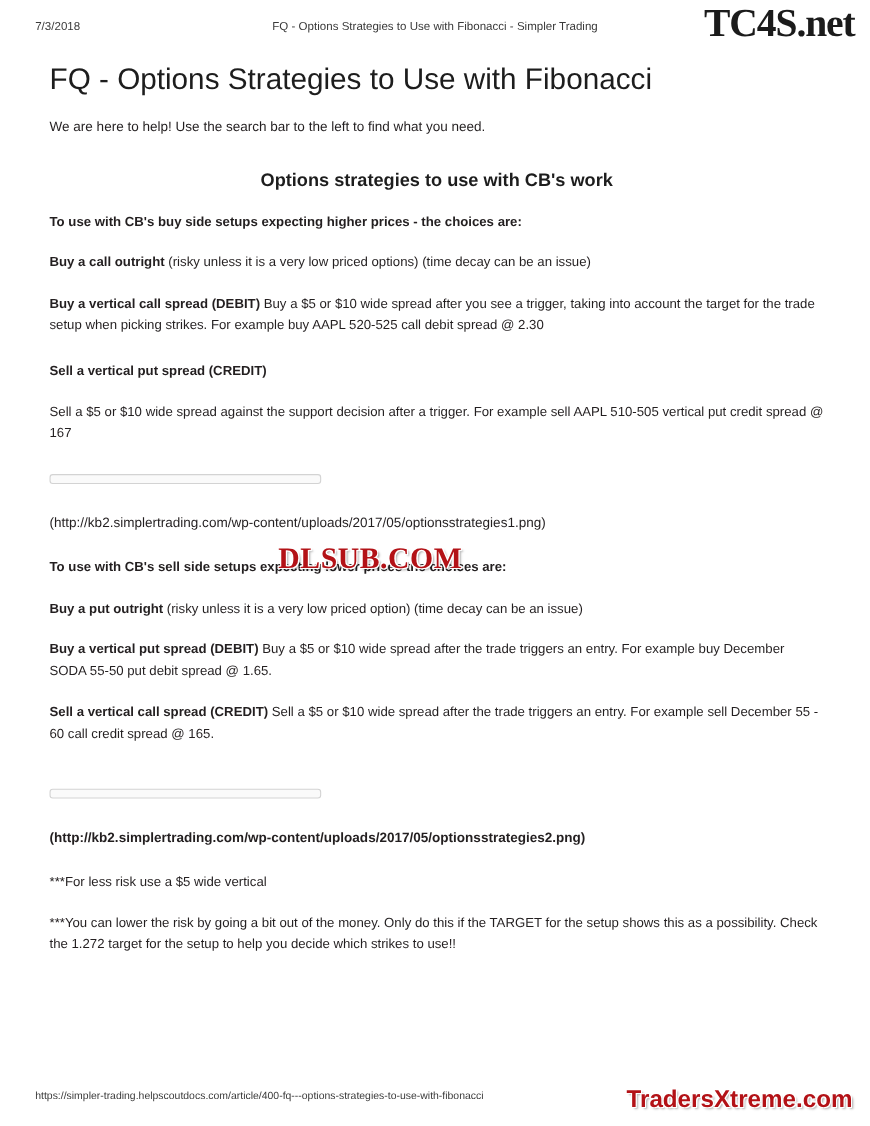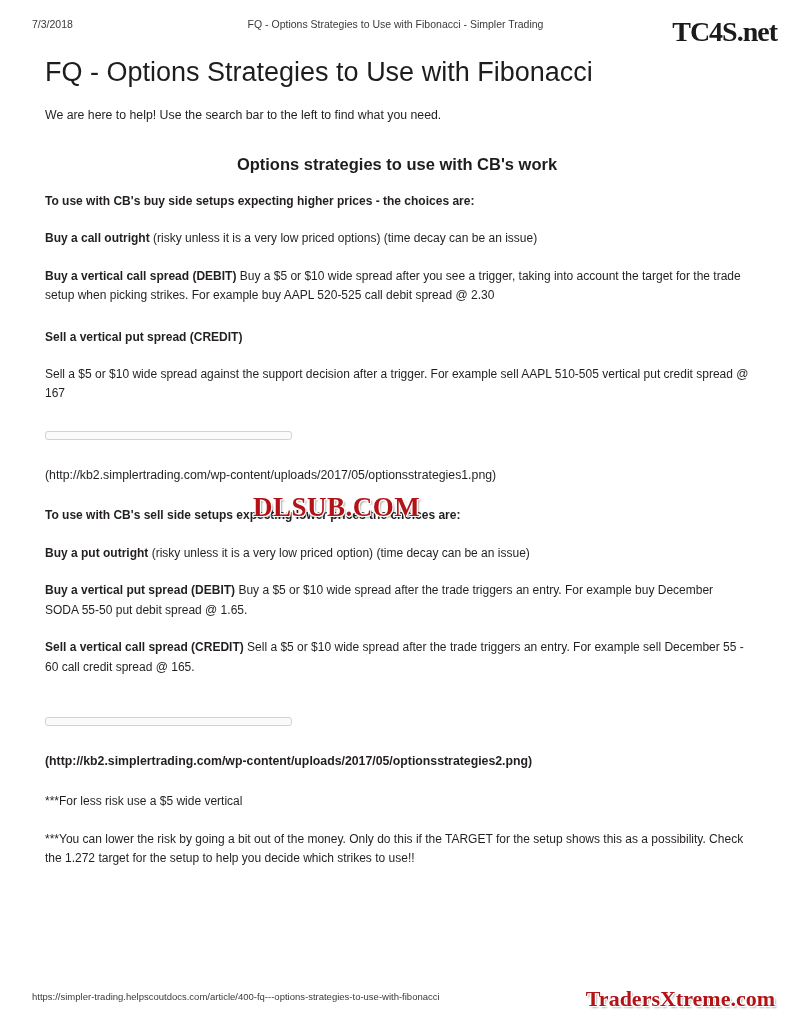--- a/index.html
+++ b/index.html
@@ -37,25 +37,25 @@
     left: 0;
     right: 0;
     top: 0;
     text-align: center;
     font-size: 10.5px;
   }
 
   
   .wm-tc4s {
     position: absolute;
-    top: 16px;
+    top: 0;
     right: 14px;
     font-family: "Liberation Serif", serif;
     font-weight: bold;
-    font-size: 28px;
+    font-size: 36px;
     letter-spacing: -1px;
     color: #1b1b1b;
     text-shadow: 2px 2px 3px rgba(255,255,255,0.9), -1px -1px 2px rgba(255,255,255,0.9);
   }
 
   
   .content {
     position: absolute;
     left: 45px;
     right: 42px;
@@ -129,21 +129,21 @@
     left: 32px;
     bottom: 22px;
     font-size: 9.5px;
     color: #3a3a3a;
     text-align: center;
   }
   .wm-tx {
     position: absolute;
     right: 16px;
     bottom: 12px;
-    font-family: Liberation Serif, serif;
+    font-family: Liberation Sans, sans-serif;
     font-weight: bold;
     font-size: 22px;
     color: #b31217;
     text-shadow:
        1px 1px 0 #ffffff, -1px -1px 0 #ffffff,
        1px -1px 0 #ffffff, -1px 1px 0 #ffffff,
        2px 2px 2px rgba(0,0,0,0.3);
   }
 </style>
 </head>

